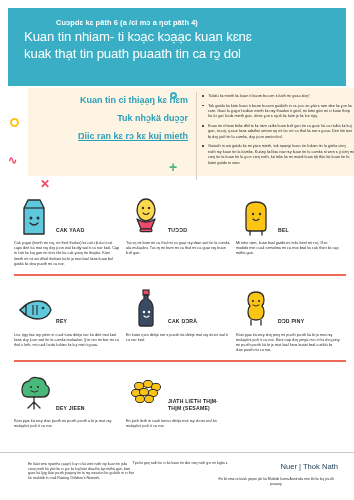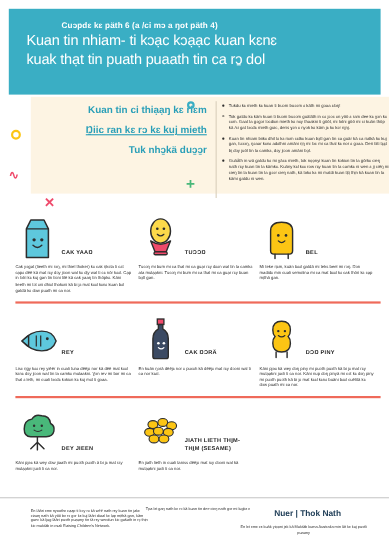--- a/index.html
+++ b/index.html
@@ -126,22 +126,22 @@
   }
   .foot-left {
     position: absolute; left: 28px; top: 462px; width: 108px;
     font-size: 3.5px; line-height: 4.6px; color: #2d2d2d;
   }
   .foot-mid-text {
     position: absolute; left: 128px; top: 461px; width: 104px;
     font-size: 3.5px; line-height: 4.6px; color: #2d2d2d; text-align: center;
   }
   .foot-right-title {
-    position: absolute; right: 44px; top: 462px;
-    font-size: 7.6px; font-weight: bold; color: #1b3a54;
+    position: absolute; right: 16px; top: 462px;
+    font-size: 7.6px; font-weight: normal; color: #1b3a54;
   }
   .foot-right-text {
     position: absolute; right: 20px; top: 477px; width: 116px;
     font-size: 3.5px; line-height: 4.6px; color: #2d2d2d; text-align: center;
   }
   .logos { position: absolute; left: 126px; top: 468px; width: 108px; height: 28px; margin-top: 34px; }
   .ascia {
     position: absolute; left: 2px; top: 6px; width: 40px; text-align: center;
   }
   .ascia-word {
@@ -177,22 +177,22 @@
 
   <div class="header">
     <div class="header-kicker">Cuɔpdɛ kɛ päth 6 (a /ci mɔ a ŋot päth 4)</div>
     <div class="header-title">Kuan tin nhiam- ti kɔạc kɔạạc kuan kɛnɛ kuak thạt tin puath puaath tin ca rɔ̱ dol</div>
   </div>
 
 
   <div class="infobox">
     <div class="infobox-left">
       <div class="info-head">Kuan tin ci thiạạŋ kɛ riɛm</div>
+      <div class="info-head">Tuk nhɔ̱kä duɔ̱ɔ̱r</div>
       <div class="info-head u">Ŋ̱iic ran kɛ rɔ kɛ kuj mieth</div>
-      <div class="info-head">Tuk nhɔ̱kä duɔ̱ɔ̱r</div>
     </div>
     <div class="divider-v"></div>
     <div class="bullets">
       <div class="bullet">Tukdu kɛ mieth kɛ kuan ti buɔm buɔɔm ɛ käth mi gɔaa ɛlɔŋ!</div>
       <div class="bullet">Tok gatdu kɛ käm kuan ti buɔm buɔɔm guäläth in cɛ jɔɔc ɛn yöö ɛ ram dee kɛ ɣɔn kɛ cɛm. Gaat la gɔgɔr lɔcdiɛn mieth kɛ nɛy thaakni ti gööl, mi lotni göö mi ci kuän thöp kä /ci gat lɔcdɛ mieth guic, deris ɣɔn ɛ nyɔk kɛ käm jɛ kɛ kɔr nḭnj.</div>
       <div class="bullet">Kuan tin nhiam biikɛ dhil tɛ kɛ riɛm cɛtkɛ kuan bɔ̱tl gan tin ca guär kä ca rialkä kɛ kuj gan, tuɔɔŋ, ŋɔaar kɛnɛ adɛthni amäni rịŋ mi lɔc mi ca thal kɛ nor ɛ gɔaa. Deri tiiti tɛ̱ɛ̱t bi̱ dɔy juöl tin la camkɛ, dɔy jiɔɔn amäni bɔ̱l.</div>
       <div class="bullet">Guäåth in wä gatdu kɛ mi ɣäcɛ mieth, tok nọọnyi kuan tin kɔkiɛn tin la görkɛ cieŋ nath rɛy kuan tin la kämkɛ. Kuäny kɛl kɛɛ row rɛy kuan tin la camkɛ ni wen ɛ jị ciëŋ mi cieŋ tin la kuan tin la gɔɔr cieŋ nath, kä tokɛ kɛ mi matdi kuan tịtị thịn kä kuan tin la kämi gatdu ni wen.</div>
     </div>
   </div>
 

